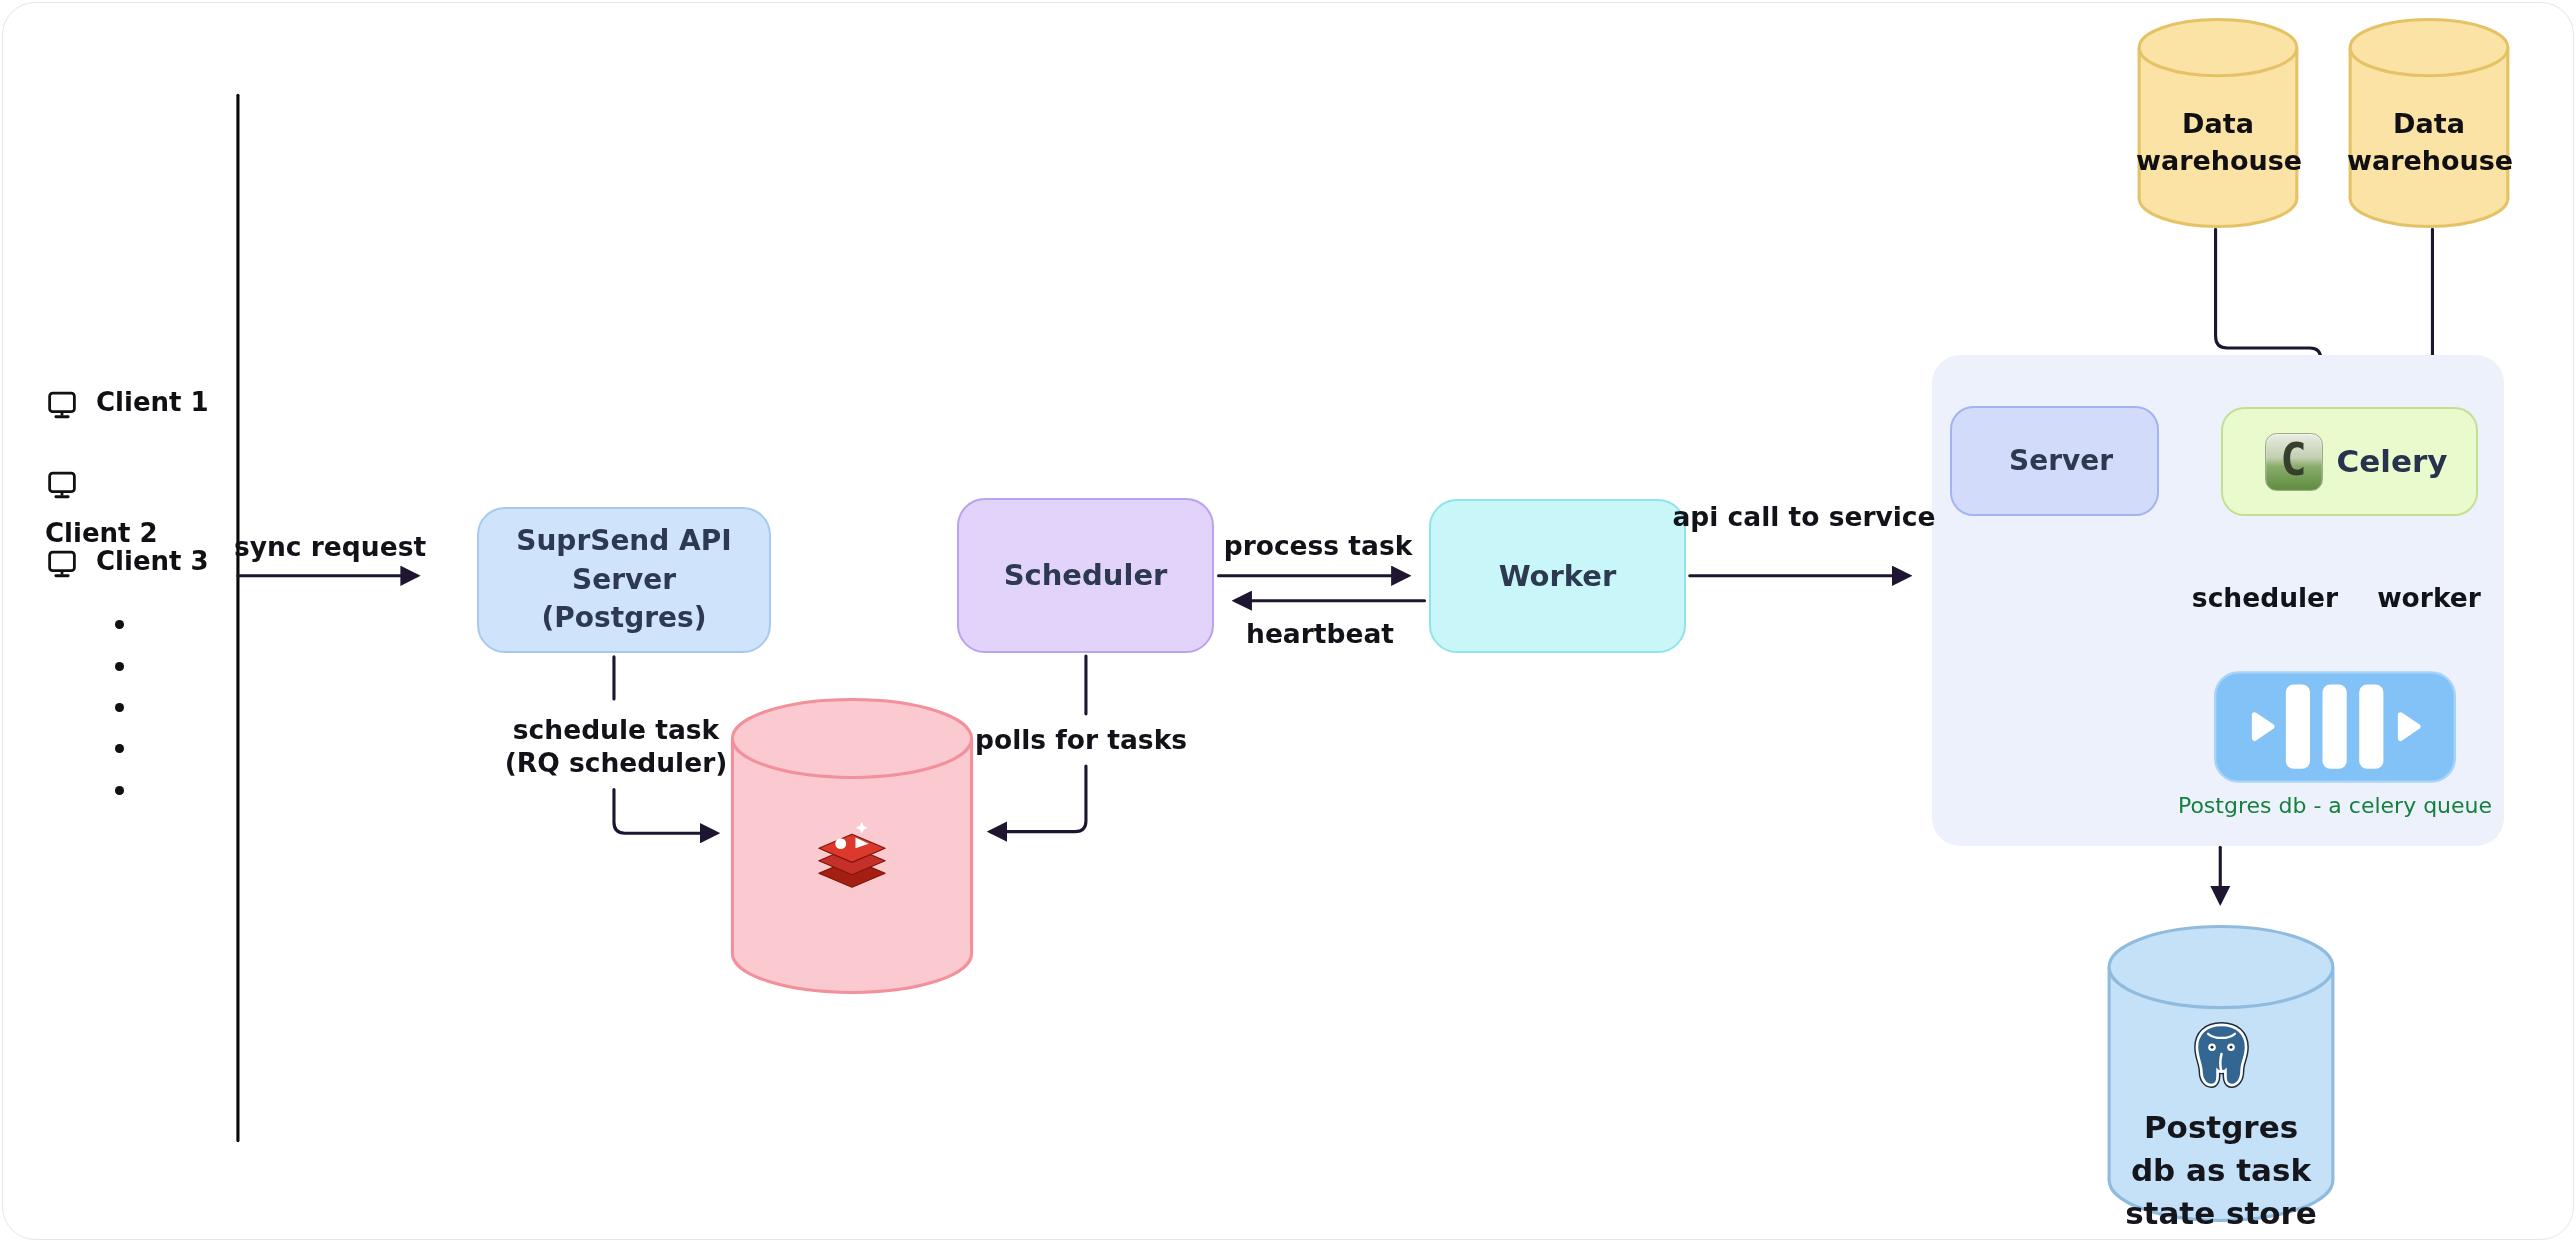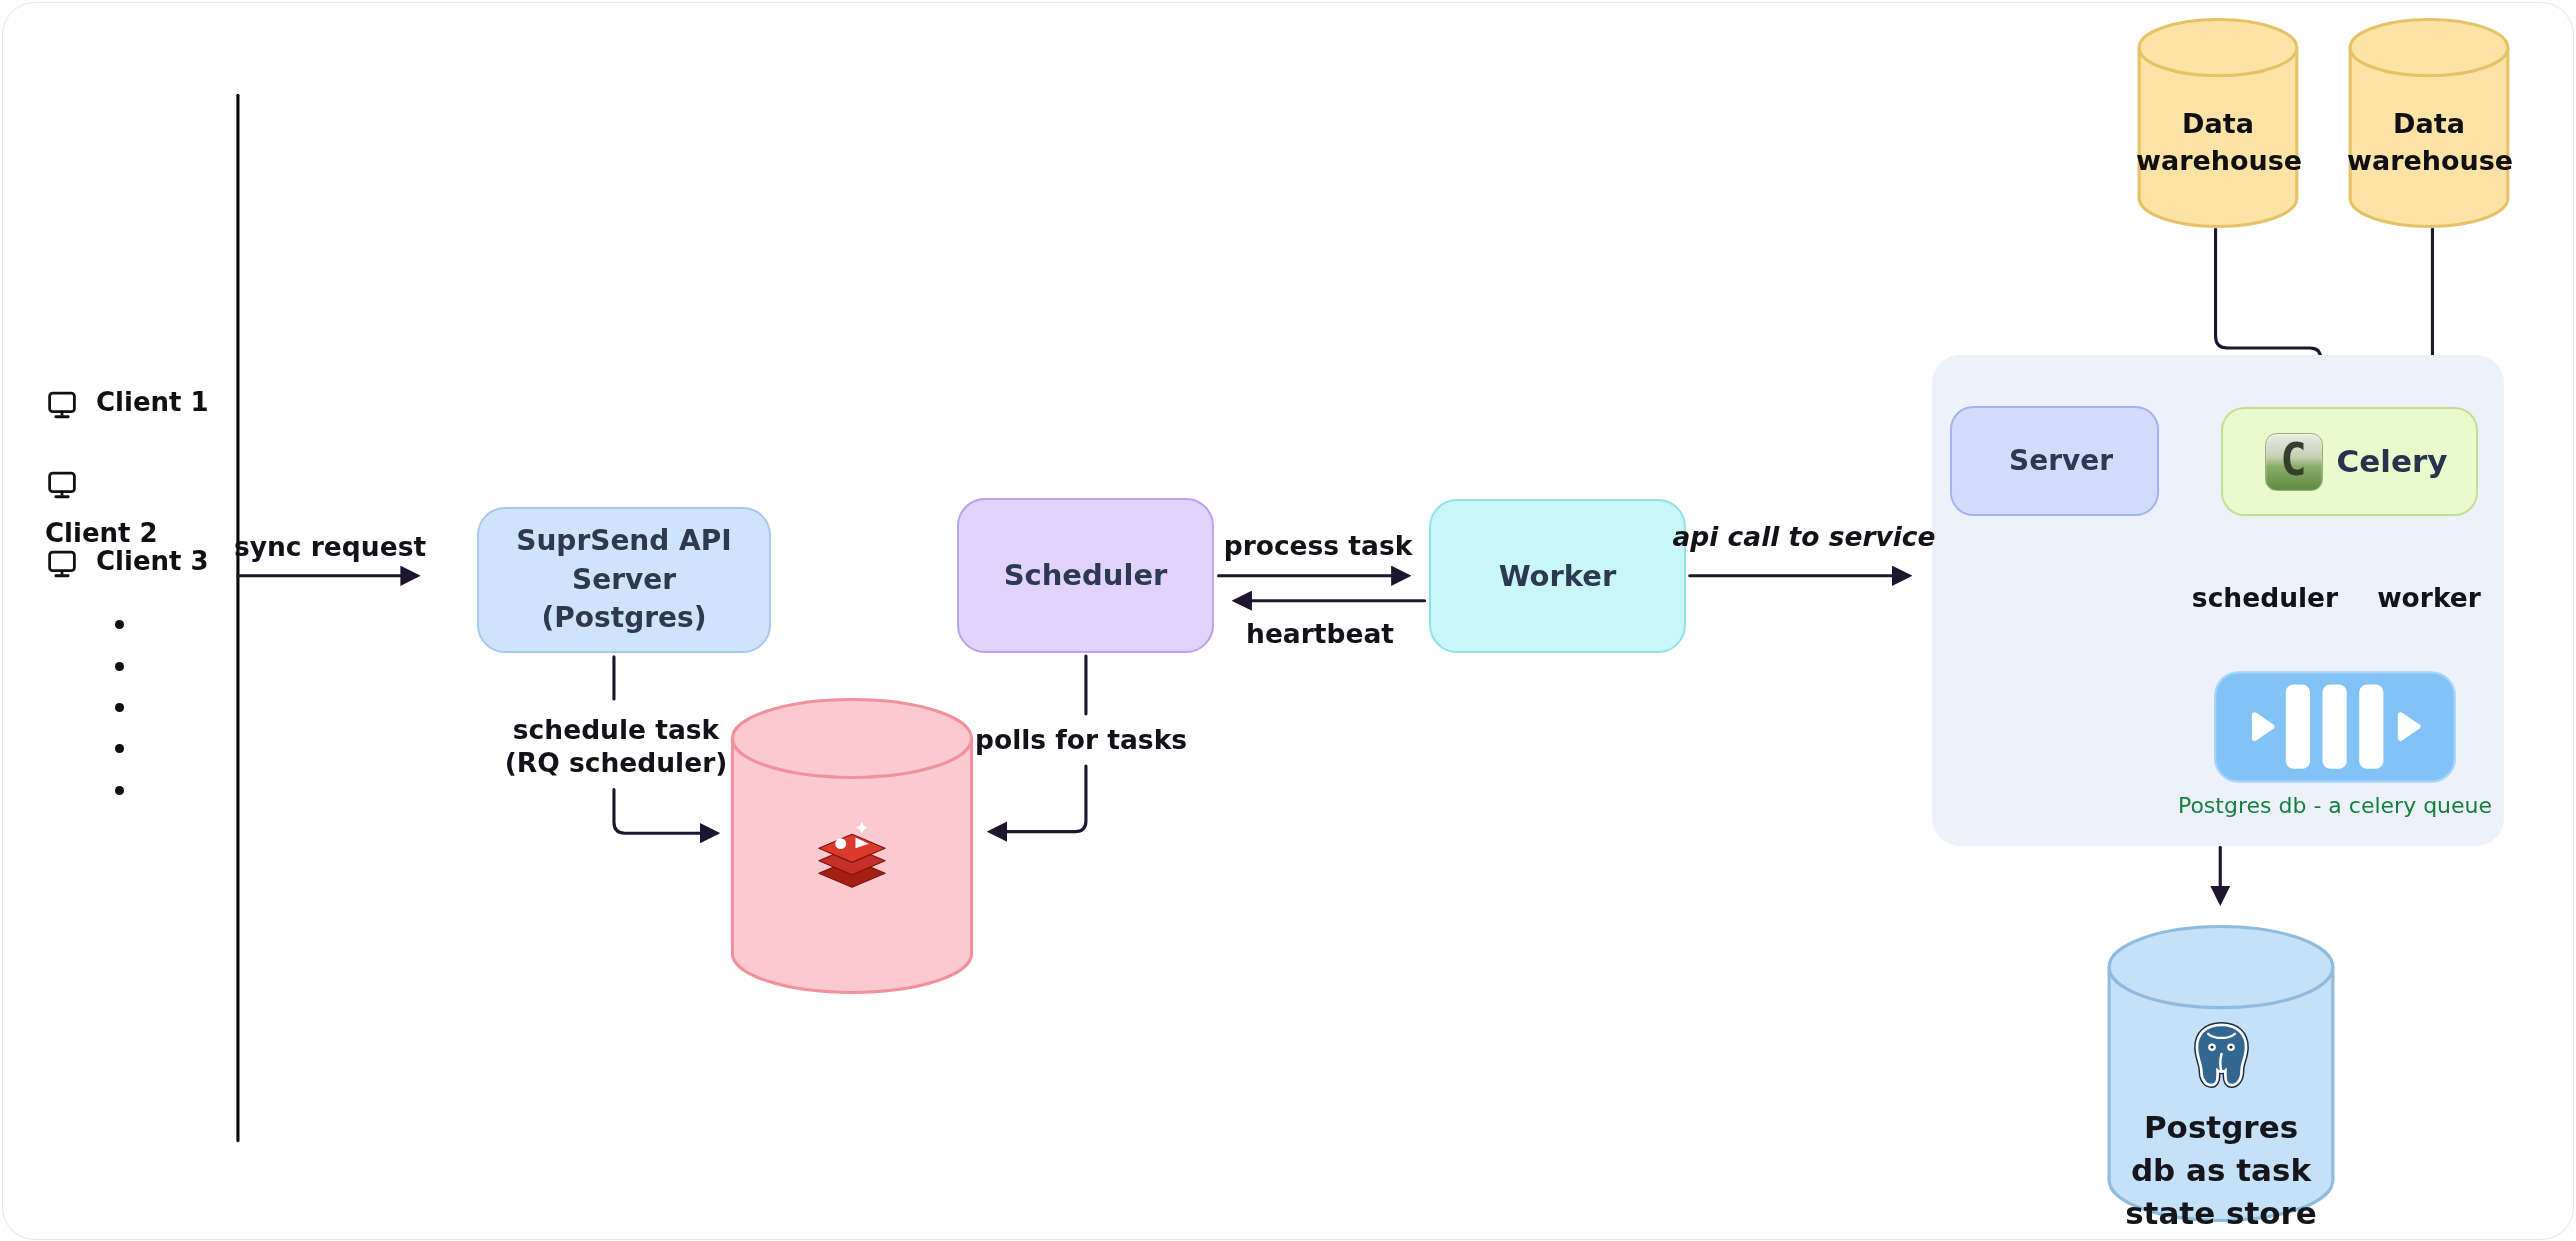--- a/index.html
+++ b/index.html
@@ -111,21 +111,21 @@
   <div class="dot" style="left:115px;top:786px;"></div>
 
   <div class="elabel" style="left:330px;top:547px;">sync request</div>
   <div class="elabel" style="left:616px;top:746px;">
     <div>schedule task</div>
     <div>(RQ scheduler)</div>
   </div>
   <div class="elabel" style="left:1081px;top:740px;">polls for tasks</div>
   <div class="elabel" style="left:1318px;top:546px;">process task</div>
   <div class="elabel" style="left:1320px;top:634px;">heartbeat</div>
-  <div class="elabel" style="left:1804px;top:537px;font-style:italic;">api call to service</div>
+  <div class="elabel" style="left:1804px;top:517px;">api call to service</div>
   <div class="elabel" style="left:2265px;top:598px;">scheduler</div>
   <div class="elabel" style="left:2429px;top:598px;">worker</div>
 
   <div class="node rbox" style="left:437px;top:507px;width:294px;height:146px;background:#cfe3fa;border-color:#a7c9f0;font-size:28px;margin-left:40px;">
     <div>SuprSend API Server</div>
     <div>(Postgres)</div>
   </div>
 
   <div class="node rbox" style="left:957px;top:498px;width:257px;height:155px;background:#e2d3fb;border-color:#b9a2ee;font-size:29px;">
     <div>Scheduler</div>

